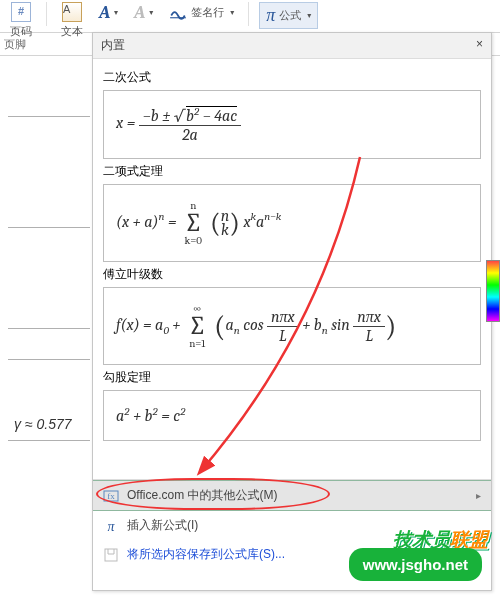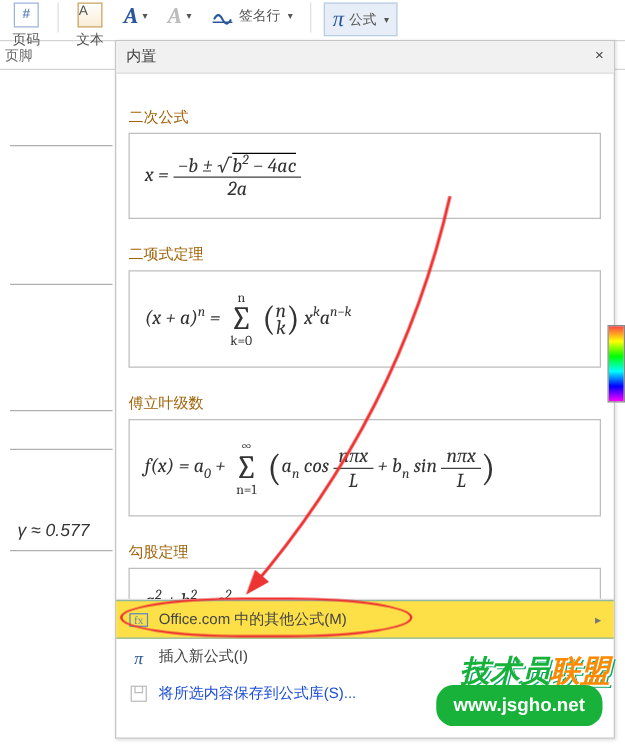--- a/index.html
+++ b/index.html
@@ -11,31 +11,31 @@
 .bigAg{font-family:Cambria,serif;font-size:18px;font-style:italic;color:#bdbdbd;font-weight:bold}
 .pi{font-family:Cambria,serif;font-size:18px;font-style:italic;color:#2a579a}
 .drop{font-size:8px;color:#555;margin-left:2px}
 .subbar{height:22px;border-bottom:1px solid #d4d4d4;font-size:11px;color:#666;padding-left:4px;display:flex;align-items:center}
 .leftdoc{position:absolute;left:0;top:56px;width:90px;height:540px;background:#fff}
 .leftdoc .ln{border-bottom:1px solid #b0b0b0;margin-left:8px;margin-right:0}
 .gamma{font-family:Liberation Sans, sans-serif;font-style:italic;font-size:14px;position:absolute;left:14px;top:360px}
 .panel{position:absolute;left:92px;top:32px;right:8px;bottom:4px;background:#fff;border:1px solid #c6c6c6;box-shadow:1px 1px 3px rgba(0,0,0,.15)}
 .panel-hd{background:#f1f1f1;border-bottom:1px solid #ddd;padding:4px 8px;font-size:12px;color:#444;display:flex;justify-content:space-between}
 .gallery{padding:6px 10px;overflow:auto;height:408px}
-.glabel{font-size:12px;color:#a16207;margin:20px 0 4px}
+.glabel{font-size:12px;color:#000000;margin:4px 0 4px}
 .gbox{border:1px solid #bdbdbd;background:#fff;padding:14px 12px;font-family:Cambria,serif;font-size:16px;font-style:italic}
 .menuarea{border-top:1px solid #ddd}
 .mitem{display:flex;align-items:center;gap:8px;padding:6px 10px;font-size:12px;color:#444;cursor:pointer}
-.mitem.hl{background:#fde047;border:1px solid #8fb89f;border-left:none;border-right:none}
+.mitem.hl{background:#e5e5e5;border:1px solid #8fb89f;border-left:none;border-right:none}
 .mitem.dis{color:#1d4ed8}
 .mitem .chev{margin-left:auto;font-size:10px;color:#777}
 .mico{width:16px;height:16px;flex:none}
 .circle{position:absolute;left:96px;top:478px;width:230px;height:28px;border:2px solid #e33;border-radius:50%/60%;pointer-events:none}
 .arrow{position:absolute;left:170px;top:152px;width:200px;height:340px;pointer-events:none}
-.wm1{position:absolute;right:12px;bottom:42px;font-size:24px;font-weight:900;color:#18b23a;font-style:italic;text-shadow:1px 1px 0 #fff,2px 2px 0 #0a6}
+.wm1{position:absolute;right:12px;bottom:42px;font-size:19px;font-weight:900;color:#18b23a;font-style:italic;text-shadow:1px 1px 0 #fff,2px 2px 0 #0a6}
 .wm1 .orange{color:#ff8a00}
 .wm2{position:absolute;right:18px;bottom:14px;background:#18b23a;color:#fff;font-weight:bold;font-size:15px;padding:8px 14px;border-radius:14px}
 .colorbar{position:absolute;right:0;top:260px;width:12px;height:60px;background:linear-gradient(#f44,#ff0,#0f0,#0ff,#00f,#f0f);border:1px solid #888}
 sup,sub{font-size:.7em}
 .frac{display:inline-block;text-align:center;vertical-align:middle;font-style:italic}
 .frac .n{display:block;border-bottom:1px solid #404040;padding:0 4px}
 .frac .d{display:block;padding:0 4px}
 .sum{display:inline-block;text-align:center;vertical-align:middle;font-style:normal;margin:0 4px}
 .sum .t{display:block;font-size:11px}
 .sum .s{display:block;font-size:26px;line-height:22px}

